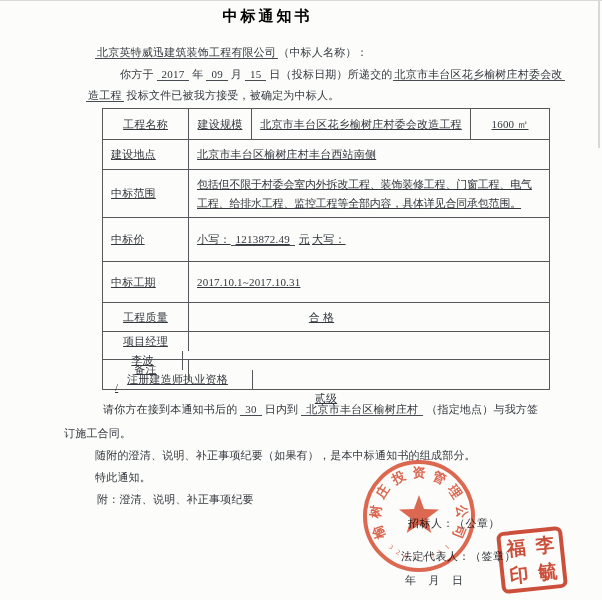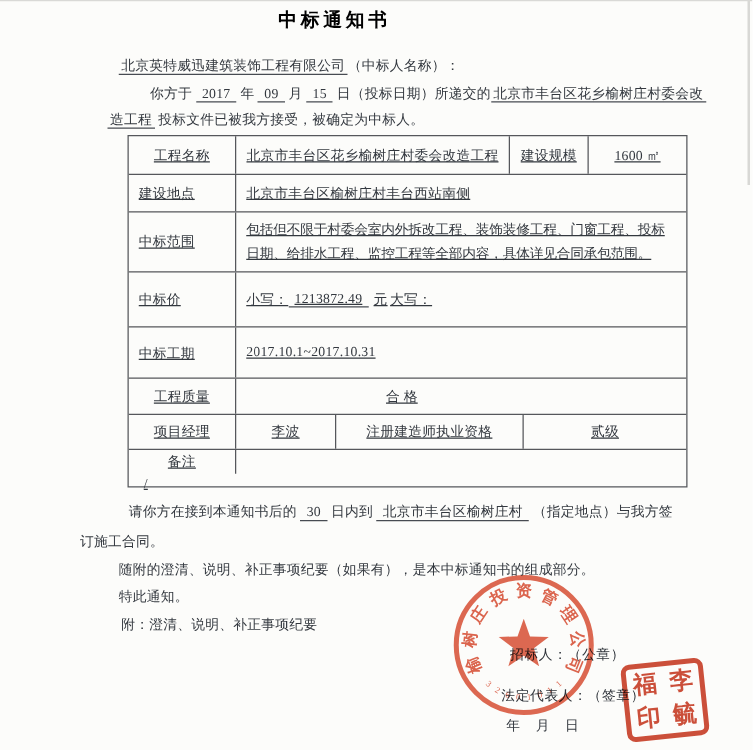--- a/index.html
+++ b/index.html
@@ -52,21 +52,21 @@
   .w-scale{width:63px;flex:none;}
   .grow{flex:1;}
   .r7c2{width:80px;flex:none;}
   .r7c3{width:150px;flex:none;}
   .wrapcell{white-space:normal;line-height:19px;letter-spacing:-0.2px;padding-right:8px;}
   .nw{white-space:nowrap;}
   .qual-shift{padding-right:95px;}
 
   
   .h1{height:31px;} .h2{height:30px;} .h3{height:48px;} .h4{height:44px;}
-  .h5{height:41px;} .h6{height:29px;} .h7{height:28px;} .h8{height:29px;flex-direction:column;}
+  .h5{height:41px;} .h6{height:29px;} .h7{height:28px;flex-direction:column;} .h8{height:29px;flex-direction:column;}
 
   
   .sig{font-size:11px;letter-spacing:.5px;white-space:nowrap;color:#2f343b;}
   .ymd{display:flex;width:58px;justify-content:space-between;font-size:11px;}
 
   
   .seal-round{
     left:361px;top:458px;width:116px;height:116px;
     mix-blend-mode:multiply;opacity:.93;z-index:5;
   }
@@ -105,31 +105,31 @@
   </div>
 
   <div class="abs body-line" style="left:86px;top:88px;">
     <span class="u">造工程</span>
     <span>投标文件已被我方接受，被确定为中标人。</span>
   </div>
 
   <div class="abs btable">
     <div class="trow h1">
       <div class="tc cen w-label">工程名称</div>
+      <div class="tc cen w-scale">建设规模</div>
       <div class="tc cen w-proj nw">北京市丰台区花乡榆树庄村委会改造工程</div>
-      <div class="tc cen w-scale">建设规模</div>
       <div class="tc cen grow">1600 ㎡</div>
     </div>
     <div class="trow h2">
       <div class="tc lft w-label">建设地点</div>
       <div class="tc lft grow nw">北京市丰台区榆树庄村丰台西站南侧</div>
     </div>
     <div class="trow h3">
       <div class="tc lft w-label">中标范围</div>
-      <div class="tc lft grow wrapcell">包括但不限于村委会室内外拆改工程、装饰装修工程、门窗工程、投标日期、给排水工程、监控工程等全部内容，具体详见合同承包范围。</div>
+      <div class="tc lft grow wrapcell">包括但不限于村委会室内外拆改工程、装饰装修工程、门窗工程、电气工程、给排水工程、监控工程等全部内容，具体详见合同承包范围。</div>
     </div>
     <div class="trow h4">
       <div class="tc lft w-label">中标价</div>
       <div class="tc lft grow nw">
         <span>小写：</span>
         <span class="u-sp">1213872.49</span>
         <span style="margin:0 2px 0 4px;">元</span>
         <span>大写：</span>
       </div>
     </div>

